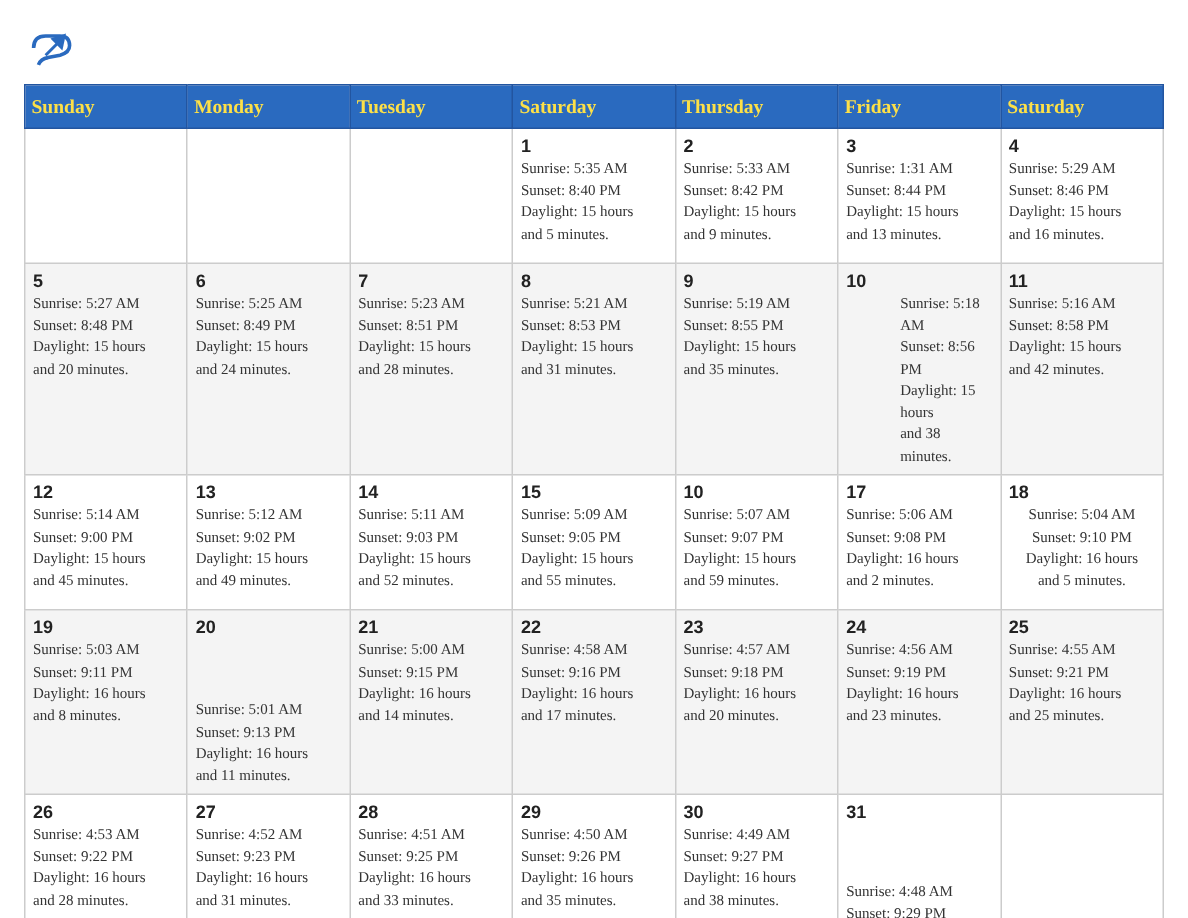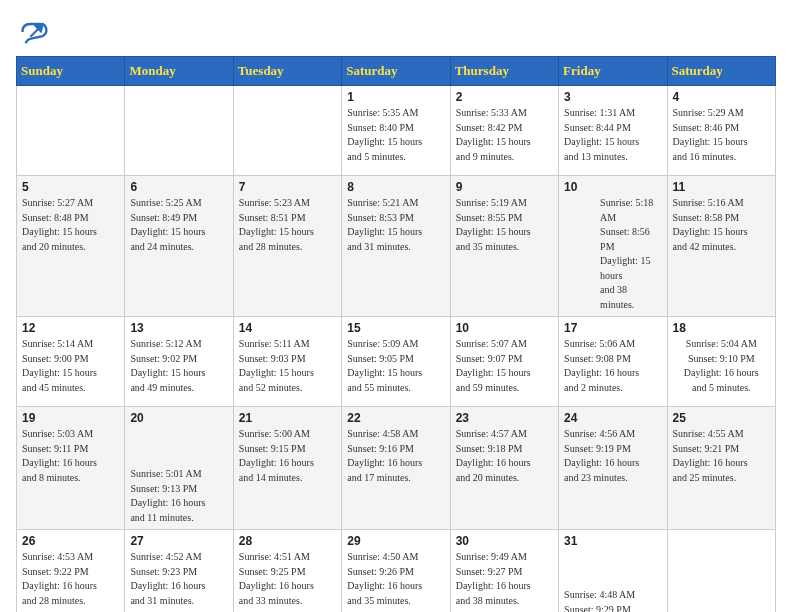--- a/index.html
+++ b/index.html
@@ -326,21 +326,21 @@
         </td>
         <td>
           <div class="day-num">29</div>
           <div class="day-info" style="white-space: pre-line;">Sunrise: 4:50 AM
 Sunset: 9:26 PM
 Daylight: 16 hours
 and 35 minutes.</div>
         </td>
         <td>
           <div class="day-num">30</div>
-          <div class="day-info" style="white-space: pre-line;">Sunrise: 9:49 AM
+          <div class="day-info" style="white-space: pre-line;">Sunrise: 4:49 AM
 Sunset: 9:27 PM
 Daylight: 16 hours
 and 38 minutes.</div>
         </td>
         <td>
           <div class="day-num">31</div>
           <div class="day-info" style="white-space: pre-line; margin-top: 40px;">Sunrise: 4:48 AM
 Sunset: 9:29 PM
 Daylight: 16 hours
 and 40 minutes.</div>

